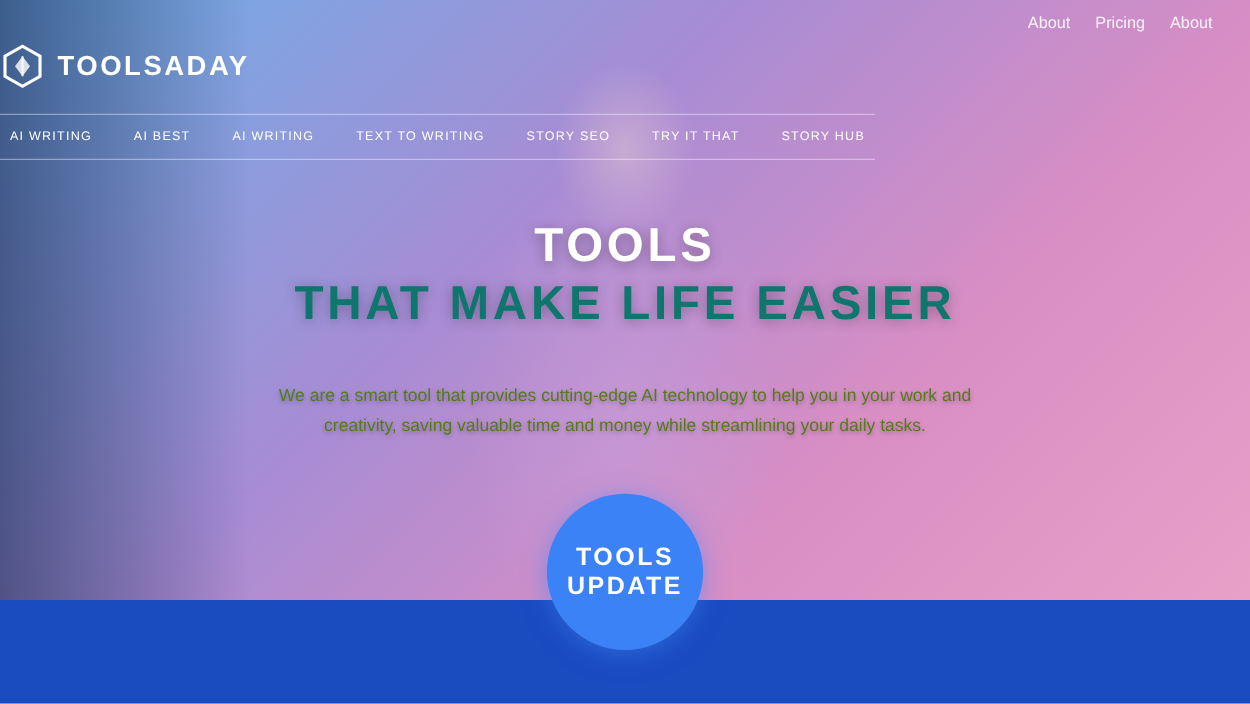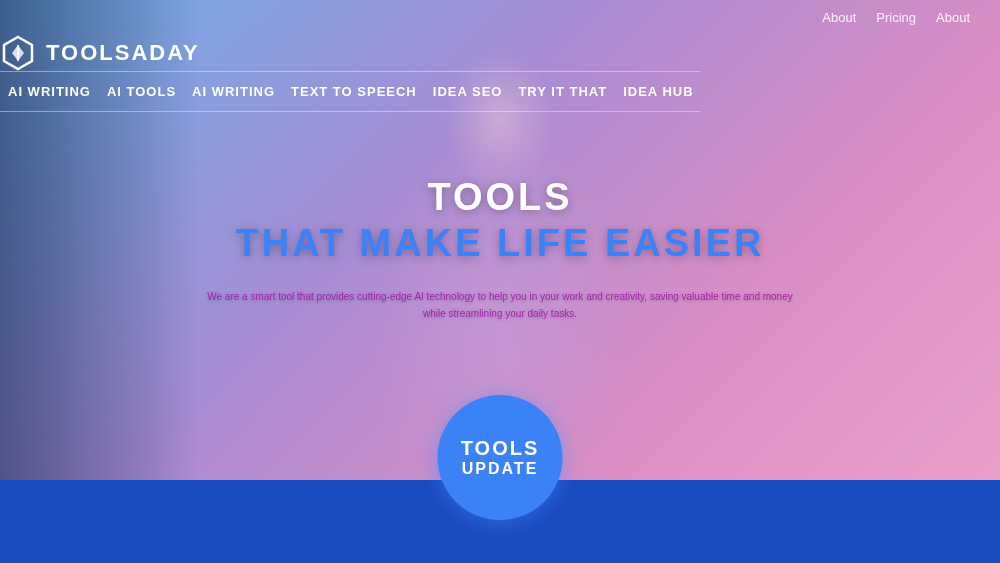--- a/index.html
+++ b/index.html
@@ -79,20 +79,21 @@
       color: white;
       text-decoration: none;
       font-size: 13px;
       opacity: 0.9;
     }
 
     .logo-area {
       display: flex;
       align-items: center;
       gap: 10px;
+      margin-bottom: 20px;
     }
 
     .logo-icon {
       width: 36px;
       height: 36px;
     }
 
     .logo-text {
       color: white;
       font-size: 22px;
@@ -107,22 +108,22 @@
       gap: 0;
       border-top: 1px solid rgba(255,255,255,0.4);
       border-bottom: 1px solid rgba(255,255,255,0.4);
       padding: 10px 0;
       width: 700px;
       justify-content: space-between;
     }
 
     .nav-item {
       color: white;
-      font-size: 13px;
-      font-weight: 700;
+      font-size: 10px;
+      font-weight: 400;
       letter-spacing: 1px;
       cursor: pointer;
       padding: 2px 8px;
       text-decoration: none;
       white-space: nowrap;
     }
 
     
     .hero-content {
       position: absolute;
@@ -137,33 +138,33 @@
     .hero-title-main {
       color: white;
       font-size: 38px;
       font-weight: 700;
       letter-spacing: 3px;
       line-height: 1.2;
       text-shadow: 0 2px 10px rgba(0,0,0,0.3);
     }
 
     .hero-title-sub {
-      color: #3b82f6;
+      color: #0f766e;
       font-size: 38px;
       font-weight: 700;
       letter-spacing: 3px;
       line-height: 1.2;
       text-shadow: 0 2px 10px rgba(0,0,0,0.3);
     }
 
     .hero-description {
-      color: #a21caf;
-      font-size: 10px;
+      color: #4d7c0f;
+      font-size: 14px;
       line-height: 1.7;
-      margin-top: 22px;
+      margin-top: 39px;
       opacity: 0.95;
       text-shadow: 0 1px 4px rgba(0,0,0,0.3);
     }
 
     
     .circle-badge {
       position: absolute;
       bottom: 43px;
       left: 50%;
       transform: translateX(-50%);
@@ -182,21 +183,21 @@
 
     .circle-badge-line1 {
       color: white;
       font-size: 20px;
       font-weight: 700;
       letter-spacing: 2px;
     }
 
     .circle-badge-line2 {
       color: white;
-      font-size: 16px;
+      font-size: 20px;
       font-weight: 700;
       letter-spacing: 2px;
     }
   </style>
 </head>
 <body>
 
 <div class="page-wrapper">
 
   <div class="hero-bg"></div>
@@ -217,26 +218,26 @@
       <svg class="logo-icon" viewBox="0 0 36 36" fill="white">
         <polygon points="18,2 32,10 32,26 18,34 4,26 4,10" fill="none" stroke="white" stroke-width="2.5"></polygon>
         <path d="M12,18 L18,10 L24,18 L18,26 Z" fill="white" opacity="0.8"></path>
         <path d="M18,10 L18,26" stroke="white" stroke-width="1.5"></path>
       </svg>
       <span class="logo-text">TOOLSADAY</span>
     </div>
 
     <nav class="nav">
       <a class="nav-item">AI WRITING</a>
-      <a class="nav-item">AI TOOLS</a>
+      <a class="nav-item">AI BEST</a>
       <a class="nav-item">AI WRITING</a>
-      <a class="nav-item">TEXT TO SPEECH</a>
-      <a class="nav-item">IDEA SEO</a>
+      <a class="nav-item">TEXT TO WRITING</a>
+      <a class="nav-item">STORY SEO</a>
       <a class="nav-item">TRY IT THAT</a>
-      <a class="nav-item">IDEA HUB</a>
+      <a class="nav-item">STORY HUB</a>
     </nav>
   </div>
 
   <div class="hero-content">
     <div class="hero-title-main">TOOLS</div>
     <div class="hero-title-sub">THAT MAKE LIFE EASIER</div>
     <p class="hero-description">We are a smart tool that provides cutting-edge AI technology
 to help you in your work and creativity, saving valuable time
 and money while streamlining your daily tasks.</p>
   </div>

